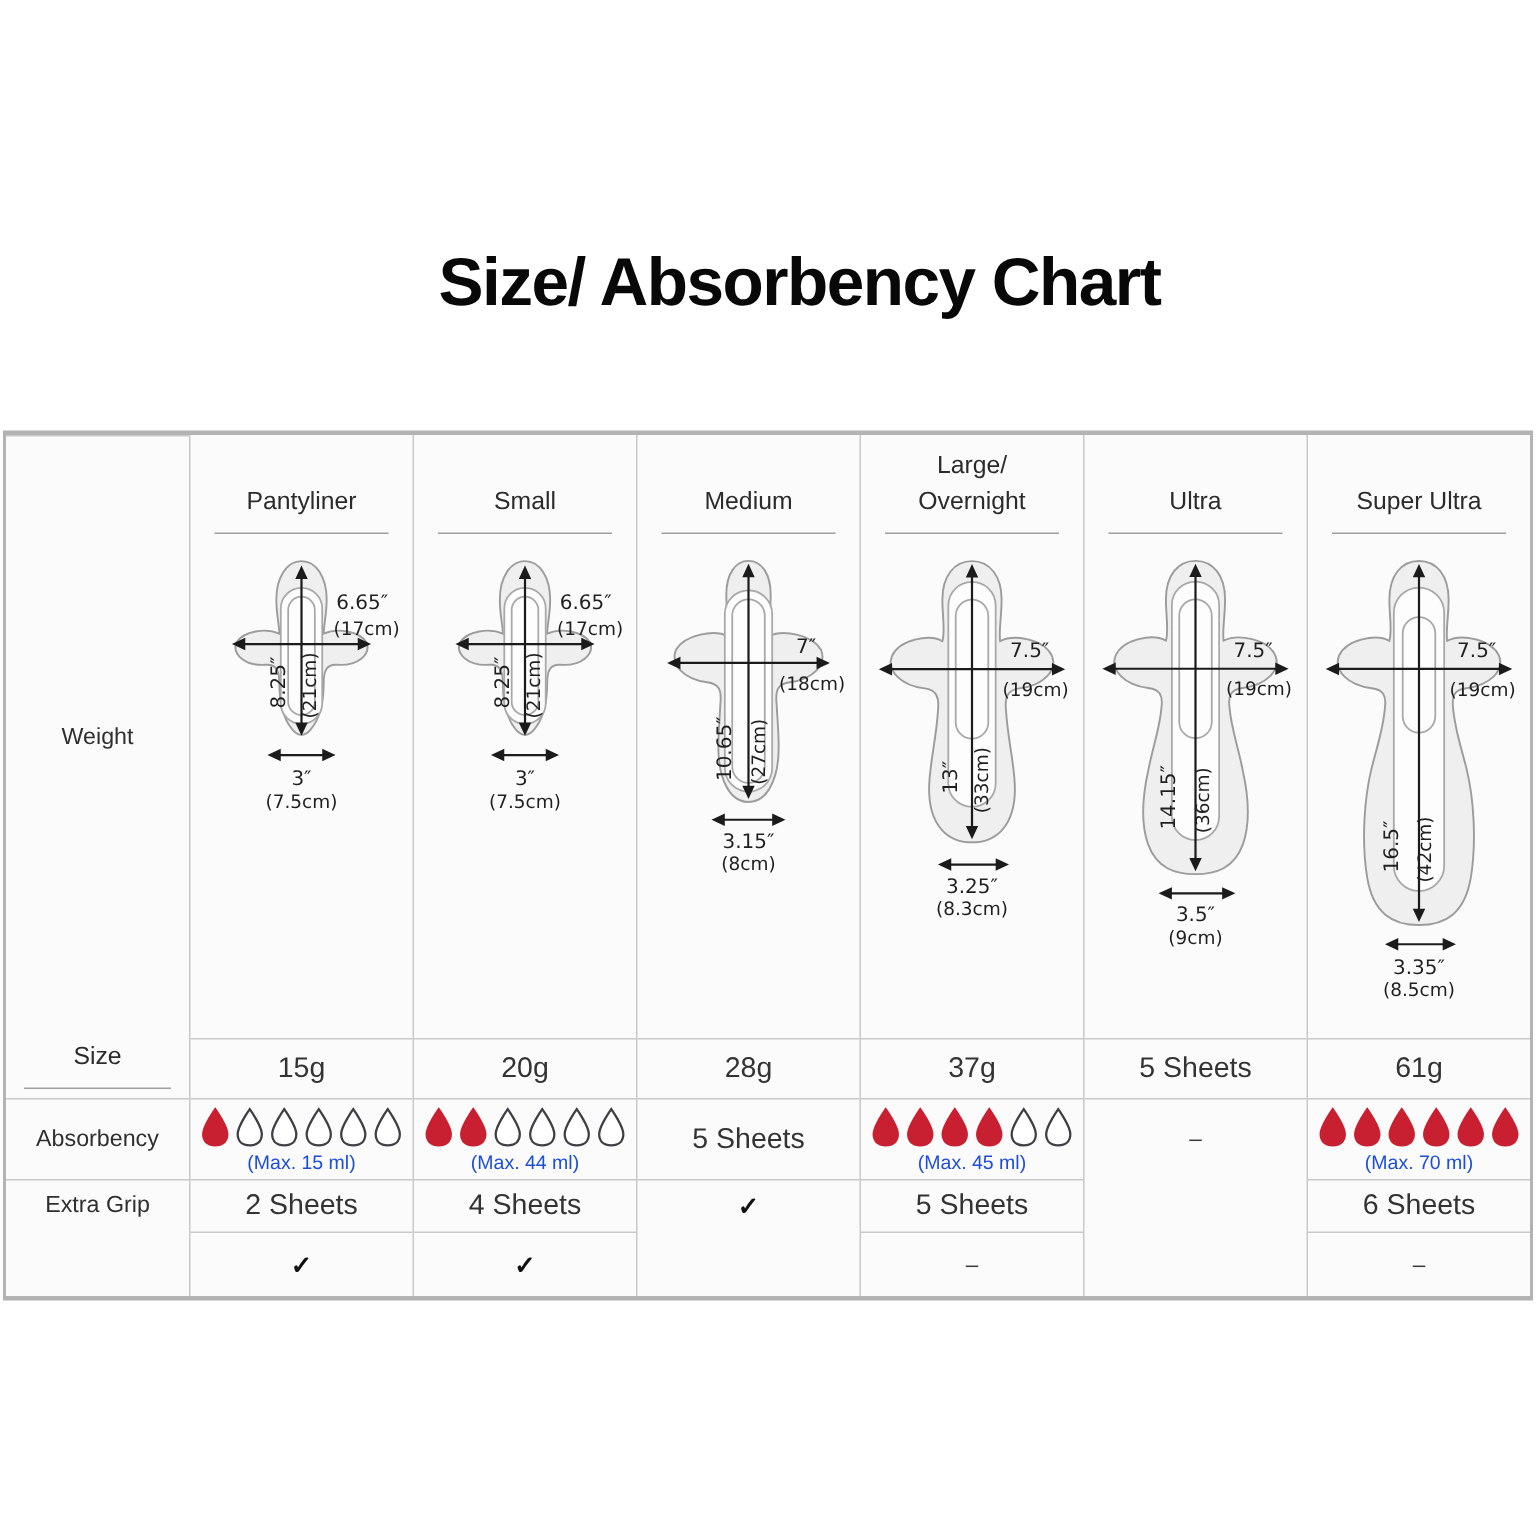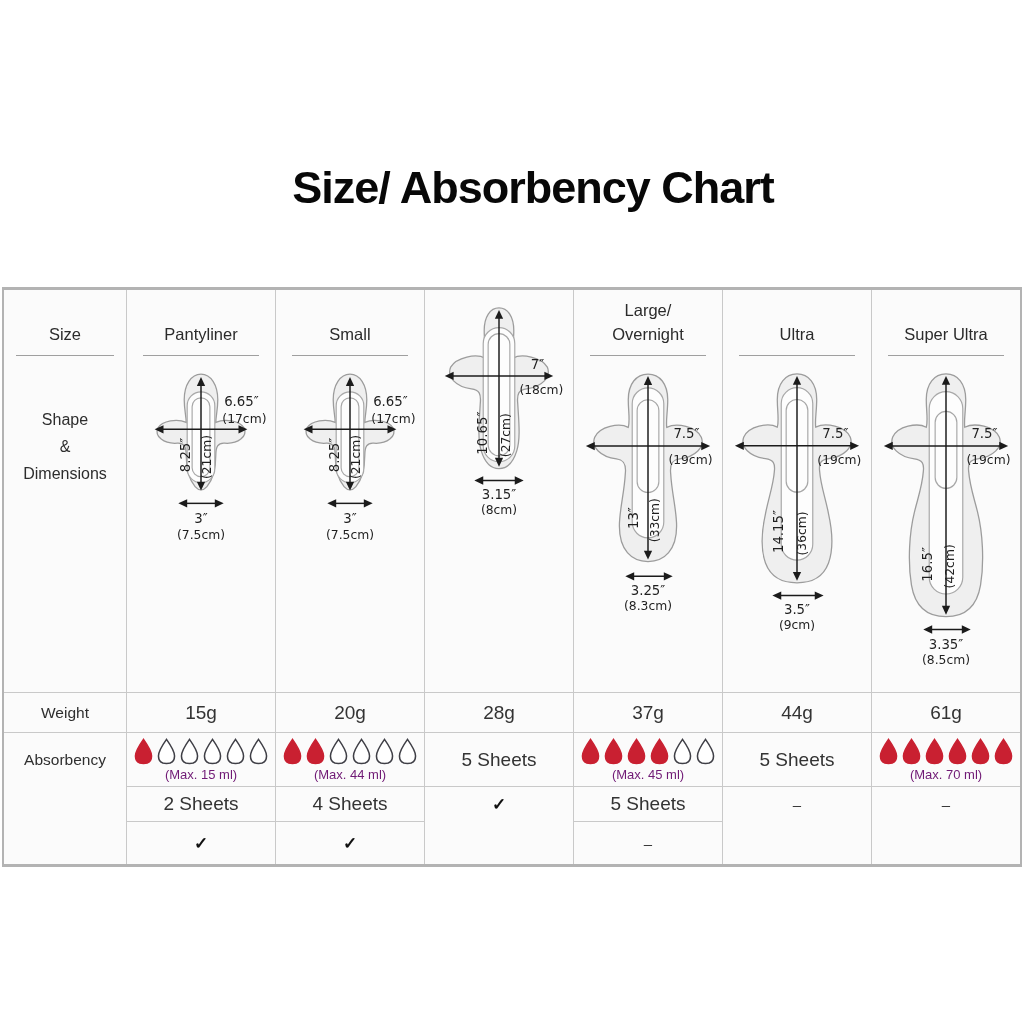--- a/index.html
+++ b/index.html
@@ -27,46 +27,47 @@
   .hline{width:calc(100% - 32px);border-bottom:1.5px solid #9f9f9f;margin-top:9px;}
   .label-col .hline{width:calc(100% - 24px);}
 
   .shape-label{margin-top:50px;font-size:16px;color:#2d2d2d;line-height:27px;text-align:center;}
 
   .pad{margin-top:12px;line-height:0;text-decoration:underline;}
 
   .val{font-size:19px;color:#333333;}
   .absorb{flex-direction:column;justify-content:center;}
   .drops{display:flex;gap:2px;align-items:flex-end;}
-  .maxl{font-size:13px;color:#701a75;margin-top:2px;}
+  .maxl{font-size:13px;color:#1d4ed8;margin-top:2px;}
   .grip-val{font-size:15px;color:#3a3a3a;}
   .grip-val.check{font-size:17px;font-weight:bold;color:#111;}
 
   .label-col .cell{font-size:15.5px;color:#2f2f2f;}
 </style>
 </head>
 <body>
 
 <h1 class="title">Size/ Absorbency Chart</h1>
 
 <div class="size-table">
   <div class="col label-col">
+    <div class="cell">Weight</div>
     <div class="cell shape-cell">
       <div class="col-header">
         <div class="col-title">Size</div>
         <div class="hline"></div>
       </div>
       <div class="shape-label">
         <div>Shape</div>
         <div>&amp;</div>
         <div>Dimensions</div>
       </div>
     </div>
-    <div class="cell">Weight</div>
     <div class="cell">Absorbency</div>
+    <div class="cell">Extra Grip</div>
   </div>
 
   <div class="col product-col">
     <div class="cell shape-cell">
       <div class="col-header">
         <div class="col-title">
             <div>Pantyliner</div>
           </div>
         <div class="hline"></div>
       </div>
@@ -175,20 +176,26 @@
       <div class="maxl">(Max. 44 ml)</div>
     </div>
     <div class="cell val">4 Sheets</div>
     <div class="cell">
         <span class="grip-val check">✓</span>
       </div>
   </div>
 
   <div class="col product-col">
     <div class="cell shape-cell">
+      <div class="col-header">
+        <div class="col-title">
+            <div>Medium</div>
+          </div>
+        <div class="hline"></div>
+      </div>
       <div class="pad"><svg width="148" height="215" viewBox="0 0 150 218">
             <path d="M75,6 C84,6 90,15 90,29 C90,41 88,50 89,57 C98,52 118,56 124,66 C128,76 119,86 103,88 C95,89 93,93 94,103 C95,121 97,138 93,151 C89,164 82,169 75,169 C68,169 61,164 57,151 C53,138 55,121 56,103 C57,93 55,89 47,88 C31,86 22,76 26,66 C32,56 52,52 61,57 C62,50 60,41 60,29 C60,15 66,6 75,6 Z" fill="#efefef" stroke="#9c9c9c" stroke-width="1.3"></path>
             <rect x="59" y="26" width="32" height="136" rx="16" fill="#fdfdfd" stroke="#a8a8a8" stroke-width="1.2"></rect>
             <rect x="64" y="32" width="22" height="124" rx="11" fill="none" stroke="#a8a8a8" stroke-width="1.2"></rect>
             <line x1="27" y1="75" x2="123" y2="75" stroke="#1b1b1b" stroke-width="1.5"></line>
             <path d="M20,75 l9,-4.2 v8.4 Z" fill="#1b1b1b"></path>
             <path d="M130,75 l-9,-4.2 v8.4 Z" fill="#1b1b1b"></path>
             <line x1="75" y1="15" x2="75" y2="160" stroke="#1b1b1b" stroke-width="1.5"></line>
             <path d="M75,8 l-4.2,9 h8.4 Z" fill="#1b1b1b"></path>
             <path d="M75,167 l-4.2,-9 h8.4 Z" fill="#1b1b1b"></path>
@@ -292,21 +299,20 @@
             <path d="M50,231 l9,-4.2 v8.4 Z" fill="#1b1b1b"></path>
             <path d="M102,231 l-9,-4.2 v8.4 Z" fill="#1b1b1b"></path>
             <text x="114" y="71" text-anchor="middle" font-size="13.5" fill="#1f1f1f" font-family="DejaVu Sans,sans-serif">7.5″</text>
             <text x="118" y="97" text-anchor="middle" font-size="12.5" fill="#1f1f1f" font-family="DejaVu Sans,sans-serif">(19cm)</text>
             <text transform="translate(61,166) rotate(-90)" text-anchor="middle" font-size="13.5" fill="#1f1f1f" font-family="DejaVu Sans,sans-serif">14.15″</text>
             <text transform="translate(84,168) rotate(-90)" text-anchor="middle" font-size="12.5" fill="#1f1f1f" font-family="DejaVu Sans,sans-serif">(36cm)</text>
             <text x="75" y="250" text-anchor="middle" font-size="13.5" fill="#1f1f1f" font-family="DejaVu Sans,sans-serif">3.5″</text>
             <text x="75" y="265" text-anchor="middle" font-size="12.5" fill="#1f1f1f" font-family="DejaVu Sans,sans-serif">(9cm)</text>
           </svg></div>
     </div>
-    <div class="cell val">44g</div>
     <div class="cell val">5 Sheets</div>
     <div class="cell">
         <span class="grip-val">–</span>
       </div>
   </div>
 
   <div class="col product-col">
     <div class="cell shape-cell">
       <div class="col-header">
         <div class="col-title">
@@ -352,17 +358,18 @@
           </svg>
           <svg width="21" height="27" viewBox="0 0 22 28.5">
             <path d="M11 1.5 C11 1.5 2.5 13.5 2.5 19 C2.5 24.6 6.2 27 11 27 C15.8 27 19.5 24.6 19.5 19 C19.5 13.5 11 1.5 11 1.5 Z" fill="#c92031" stroke="#c92031" stroke-width="1.6"></path>
           </svg>
           <svg width="21" height="27" viewBox="0 0 22 28.5">
             <path d="M11 1.5 C11 1.5 2.5 13.5 2.5 19 C2.5 24.6 6.2 27 11 27 C15.8 27 19.5 24.6 19.5 19 C19.5 13.5 11 1.5 11 1.5 Z" fill="#c92031" stroke="#c92031" stroke-width="1.6"></path>
           </svg>
         </div>
       <div class="maxl">(Max. 70 ml)</div>
     </div>
+    <div class="cell val">6 Sheets</div>
     <div class="cell">
         <span class="grip-val">–</span>
       </div>
   </div>
 </div>
 
 </body></html>

